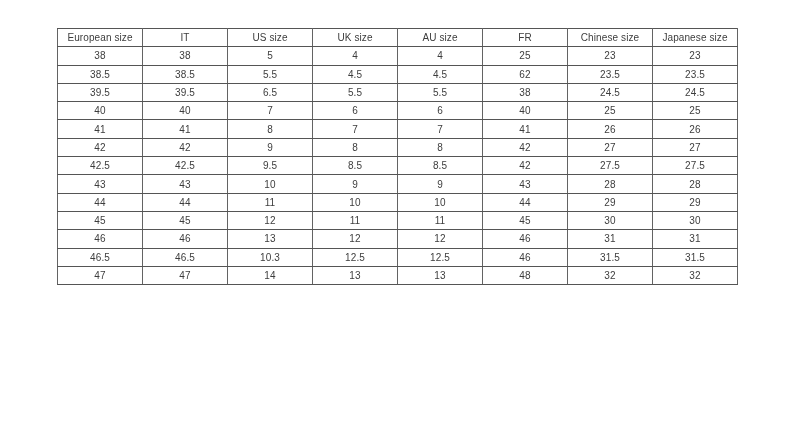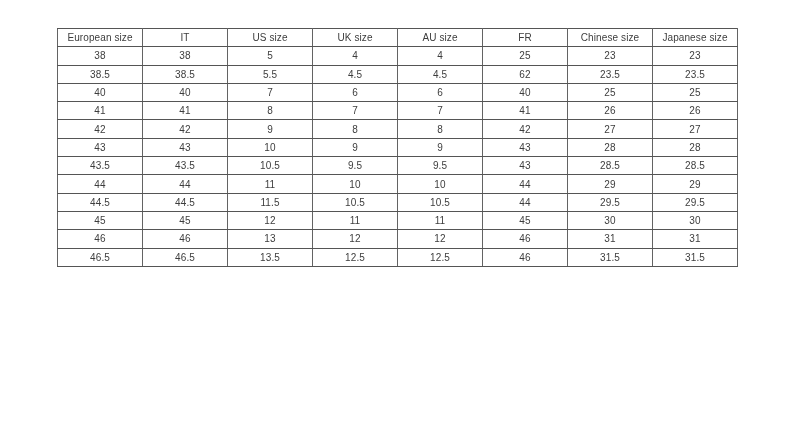--- a/index.html
+++ b/index.html
@@ -77,20 +77,30 @@
           <td>38.5</td>
           <td>38.5</td>
           <td>5.5</td>
           <td>4.5</td>
           <td>4.5</td>
           <td>62</td>
           <td>23.5</td>
           <td>23.5</td>
         </tr>
         <tr>
+          <td>39.5</td>
+          <td>39.5</td>
+          <td>6.5</td>
+          <td>5.5</td>
+          <td>5.5</td>
+          <td>38</td>
+          <td>24.5</td>
+          <td>24.5</td>
+        </tr>
+        <tr>
           <td>40</td>
           <td>40</td>
           <td>7</td>
           <td>6</td>
           <td>6</td>
           <td>40</td>
           <td>25</td>
           <td>25</td>
         </tr>
         <tr>
@@ -107,60 +117,50 @@
           <td>42</td>
           <td>42</td>
           <td>9</td>
           <td>8</td>
           <td>8</td>
           <td>42</td>
           <td>27</td>
           <td>27</td>
         </tr>
         <tr>
+          <td>42.5</td>
+          <td>42.5</td>
+          <td>9.5</td>
+          <td>8.5</td>
+          <td>8.5</td>
+          <td>42</td>
+          <td>27.5</td>
+          <td>27.5</td>
+        </tr>
+        <tr>
           <td>43</td>
           <td>43</td>
           <td>10</td>
           <td>9</td>
           <td>9</td>
           <td>43</td>
           <td>28</td>
           <td>28</td>
         </tr>
         <tr>
-          <td>43.5</td>
-          <td>43.5</td>
-          <td>10.5</td>
-          <td>9.5</td>
-          <td>9.5</td>
-          <td>43</td>
-          <td>28.5</td>
-          <td>28.5</td>
-        </tr>
-        <tr>
           <td>44</td>
           <td>44</td>
           <td>11</td>
           <td>10</td>
           <td>10</td>
           <td>44</td>
           <td>29</td>
           <td>29</td>
         </tr>
         <tr>
-          <td>44.5</td>
-          <td>44.5</td>
-          <td>11.5</td>
-          <td>10.5</td>
-          <td>10.5</td>
-          <td>44</td>
-          <td>29.5</td>
-          <td>29.5</td>
-        </tr>
-        <tr>
           <td>45</td>
           <td>45</td>
           <td>12</td>
           <td>11</td>
           <td>11</td>
           <td>45</td>
           <td>30</td>
           <td>30</td>
         </tr>
         <tr>
@@ -169,22 +169,32 @@
           <td>13</td>
           <td>12</td>
           <td>12</td>
           <td>46</td>
           <td>31</td>
           <td>31</td>
         </tr>
         <tr>
           <td>46.5</td>
           <td>46.5</td>
-          <td>13.5</td>
+          <td>10.3</td>
           <td>12.5</td>
           <td>12.5</td>
           <td>46</td>
           <td>31.5</td>
           <td>31.5</td>
+        </tr>
+        <tr>
+          <td>47</td>
+          <td>47</td>
+          <td>14</td>
+          <td>13</td>
+          <td>13</td>
+          <td>48</td>
+          <td>32</td>
+          <td>32</td>
         </tr>
       </tbody>
   </table>
 </div>
 
 </body></html>

